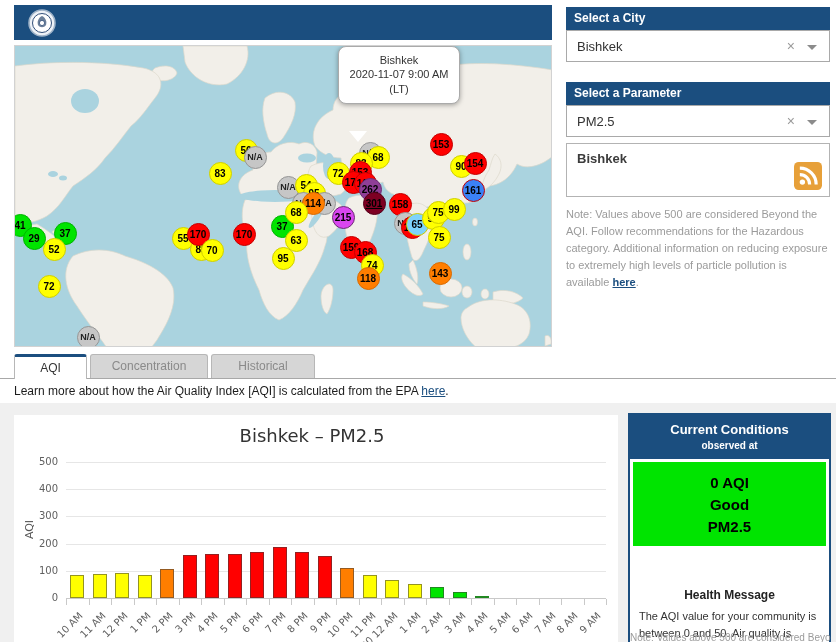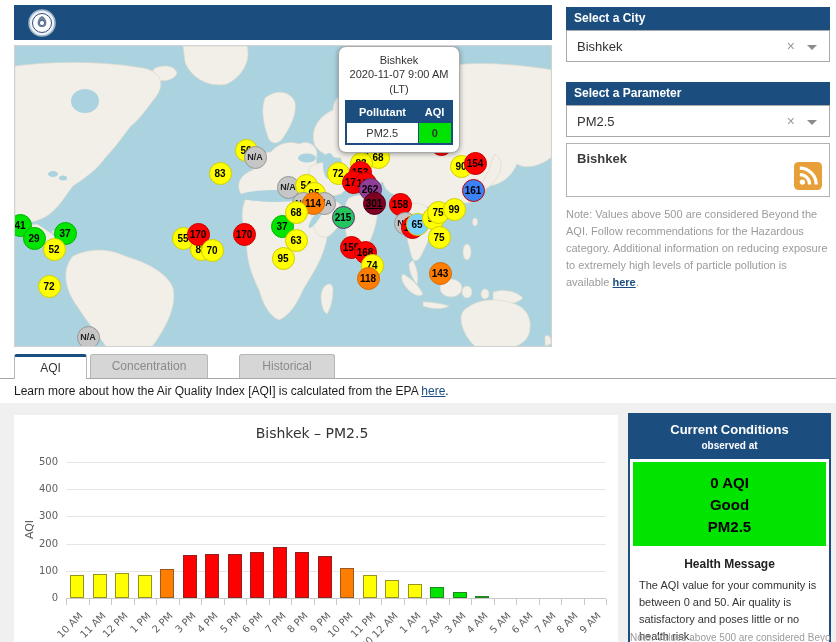--- a/index.html
+++ b/index.html
@@ -56,30 +56,30 @@
   .sb-note { position:absolute; left:566px; top:206px; width:266px;
     font-size:11px; color:#9b9b9b; line-height:17px; }
   .sb-note a { color:#1b4e7f; font-weight:bold; text-decoration:underline; cursor:pointer; }
 
   
   .tabs { position:absolute; left:14px; top:354px; display:flex; gap:3px; z-index:5; }
   .tab { height:24px; line-height:22px; text-align:center; font-size:12px;
     border:1px solid #b7b7b7; border-bottom:none; border-radius:3px 3px 0 0;
     background:#d6d6d6; color:#8a8a8a; cursor:pointer; }
   .tab.active { background:#fff; color:#333; border-top:3px solid #1b4e7f; height:25px; }
-  .tab-aqi { width:73px; } .tab-conc { width:118px; } .tab-hist { width:96px;margin-left:28px; }
+  .tab-aqi { width:73px; } .tab-conc { width:118px; } .tab-hist { width:104px; }
   .tabline { position:absolute; left:0; top:378px; width:836px; border-top:1px solid #a8a8a8; }
   .learn { position:absolute; left:14px; top:384px; font-size:12px; color:#1c1c1c; }
   .learn a { color:#1b4e7f; text-decoration:underline; cursor:pointer; }
 
   
   .chart-card { position:absolute; left:14px; top:415px; width:604px; height:240px; background:#fff;
     font-family:"DejaVu Sans", sans-serif; }
   .chart-title { position:absolute; left:0; top:10px; width:596px; text-align:center;
-    font-size:14px; color:#333; }
+    font-size:18px; color:#333; }
   .y-title { position:absolute; left:6px; top:108px; font-size:11px; color:#555;
     transform:rotate(-90deg); transform-origin:center; }
   .plot { position:absolute; left:52px; top:47px; width:540px; height:136px; }
   .gridline { position:absolute; left:0; width:540px; height:1px; background:#e6e6e6; }
   .axisline { position:absolute; left:0; top:136px; width:540px; height:1px; background:#c9c9c9; }
   .ytick { position:absolute; left:-44px; width:36px; text-align:right;
     font-size:10px; color:#606060; }
   .xtick { position:absolute; top:137px; width:1px; height:6px; background:#c9c9c9; }
   .bar { position:absolute; bottom:0; width:14px; border:1px solid rgba(60,60,60,.55); }
   .xlabel { position:absolute; top:148px; font-size:10px; color:#606060; white-space:nowrap;
@@ -89,21 +89,21 @@
   .cond { position:absolute; left:628px; top:413px; width:203px; background:#fff;
     border:2px solid #1b4e7f; }
   .cond-head { background:#1b4e7f; color:#fff; text-align:center; padding:7px 2px 8px; }
   .cond-title { font-size:13px; font-weight:bold; }
   .cond-obs { font-size:10px; font-weight:bold; margin-top:3px; }
   .cond-dt { font-size:13px; font-weight:bold; margin-top:3px; }
   .cond-green { margin:3px; height:84px; display:flex; flex-direction:column;
     align-items:center; justify-content:center; gap:5px;
     font-size:15px; font-weight:bold; color:#000; }
   .cond-health { padding:8px 9px 10px; }
-  .health-title { text-align:center; font-size:12px; font-weight:bold; color:#222; margin-bottom:6px; }
+  .health-title { text-align:center; font-size:12px; font-weight:bold; color:#222; margin-bottom:6px;margin-top:31px; }
   .health-text { font-size:11px; color:#333; line-height:1.55; }
   .cond-footnote { position:absolute; left:630px; top:632px; width:201px; overflow:hidden;
     white-space:nowrap; font-size:10px; color:#9b9b9b; }
 </style>
 </head>
 <body>
 
 <div class="gray-bg"></div>
 
 <div class="header">
@@ -188,21 +188,21 @@
       <div class="mk mk-yellow" style="left: 269.5px; top: 154.5px; background: rgb(255, 255, 0);">68</div>
       <div class="mk mk-yellow" style="left: 311.5px; top: 115.5px; background: rgb(255, 255, 0);">72</div>
       <div class="mk mk-na" style="left: 343.5px; top: 95.5px; background: rgb(198, 198, 198);">N/A</div>
       <div class="mk mk-yellow" style="left: 351.5px; top: 99.5px; background: rgb(255, 255, 0);">68</div>
       <div class="mk mk-yellow" style="left: 334.5px; top: 105.5px; background: rgb(255, 255, 0);">83</div>
       <div class="mk mk-red" style="left: 333.5px; top: 114.5px; background: rgb(255, 0, 0);">153</div>
       <div class="mk mk-red" style="left: 326.5px; top: 124.5px; background: rgb(255, 0, 0);">171</div>
       <div class="mk mk-red" style="left: 338.5px; top: 125.5px; background: rgb(255, 0, 0);">166</div>
       <div class="mk mk-purple" style="left: 343.5px; top: 131.5px; background: rgb(143, 63, 151);">262</div>
       <div class="mk mk-maroon" style="left: 347.5px; top: 146px; background: rgb(126, 0, 35); text-decoration: underline;">301</div>
-      <div class="mk mk-purple" style="left: 316.5px; top: 159.5px; background: #22c55e;">215</div>
+      <div class="mk mk-purple" style="left: 316.5px; top: 159.5px; background: #d946ef;">215</div>
       <div class="mk mk-red" style="left: 373.5px; top: 146.5px; background: rgb(255, 0, 0);">158</div>
       <div class="mk mk-na" style="left: 378.5px; top: 165.5px; background: rgb(198, 198, 198);">N/A</div>
       <div class="mk mk-red" style="left: 385.5px; top: 169.5px; background: rgb(255, 0, 0);">190</div>
       <div class="mk mk-red" style="left: 324.5px; top: 189.5px; background: rgb(255, 0, 0);">159</div>
       <div class="mk mk-red" style="left: 338.5px; top: 194.5px; background: rgb(255, 0, 0);">168</div>
       <div class="mk mk-yellow" style="left: 345.5px; top: 207.5px; background: rgb(255, 255, 0);">74</div>
       <div class="mk mk-orange" style="left: 341.5px; top: 220.5px; background: rgb(255, 126, 0);">118</div>
       <div class="mk mk-red" style="left: 414.5px; top: 86.5px; background: rgb(255, 0, 0);">153</div>
       <div class="mk mk-yellow" style="left: 434.5px; top: 108.5px; background: rgb(255, 255, 0);">90</div>
       <div class="mk mk-red" style="left: 448.5px; top: 105.5px; background: rgb(255, 0, 0);">154</div>
@@ -212,32 +212,20 @@
       <div class="mk mk-yellow" style="left: 411.5px; top: 154.5px; background: rgb(255, 255, 0);">75</div>
       <div class="mk mk-yellow" style="left: 427.5px; top: 151.5px; background: rgb(255, 255, 0);">99</div>
       <div class="mk mk-yellow" style="left: 412.5px; top: 179.5px; background: rgb(255, 255, 0);">75</div>
       <div class="mk mk-orange" style="left: 413.5px; top: 215.5px; background: rgb(255, 126, 0);">143</div>
     </div>
 
   <div class="popup">
     <div>Bishkek</div>
     <div>2020-11-07 9:00 AM</div>
     <div>(LT)</div>
-    <table>
-      <tbody>
-          <tr>
-        <th>Pollutant</th>
-        <th>AQI</th>
-      </tr>
-      <tr>
-        <td>PM2.5</td>
-        <td class="aqi-cell" id="popup-aqi-cell" style="background: rgb(0, 228, 0);">0</td>
-      </tr>
-    </tbody>
-      </table>
   </div>
   <div class="popup-tail"></div>
 </div>
 
 <div class="sb-group" style="top:7px;">
   <div class="sb-head">Select a City</div>
   <div class="sb-select">
     <span>Bishkek</span>
     <span class="sel-clear">×</span>
     <span class="sel-caret"></span>

